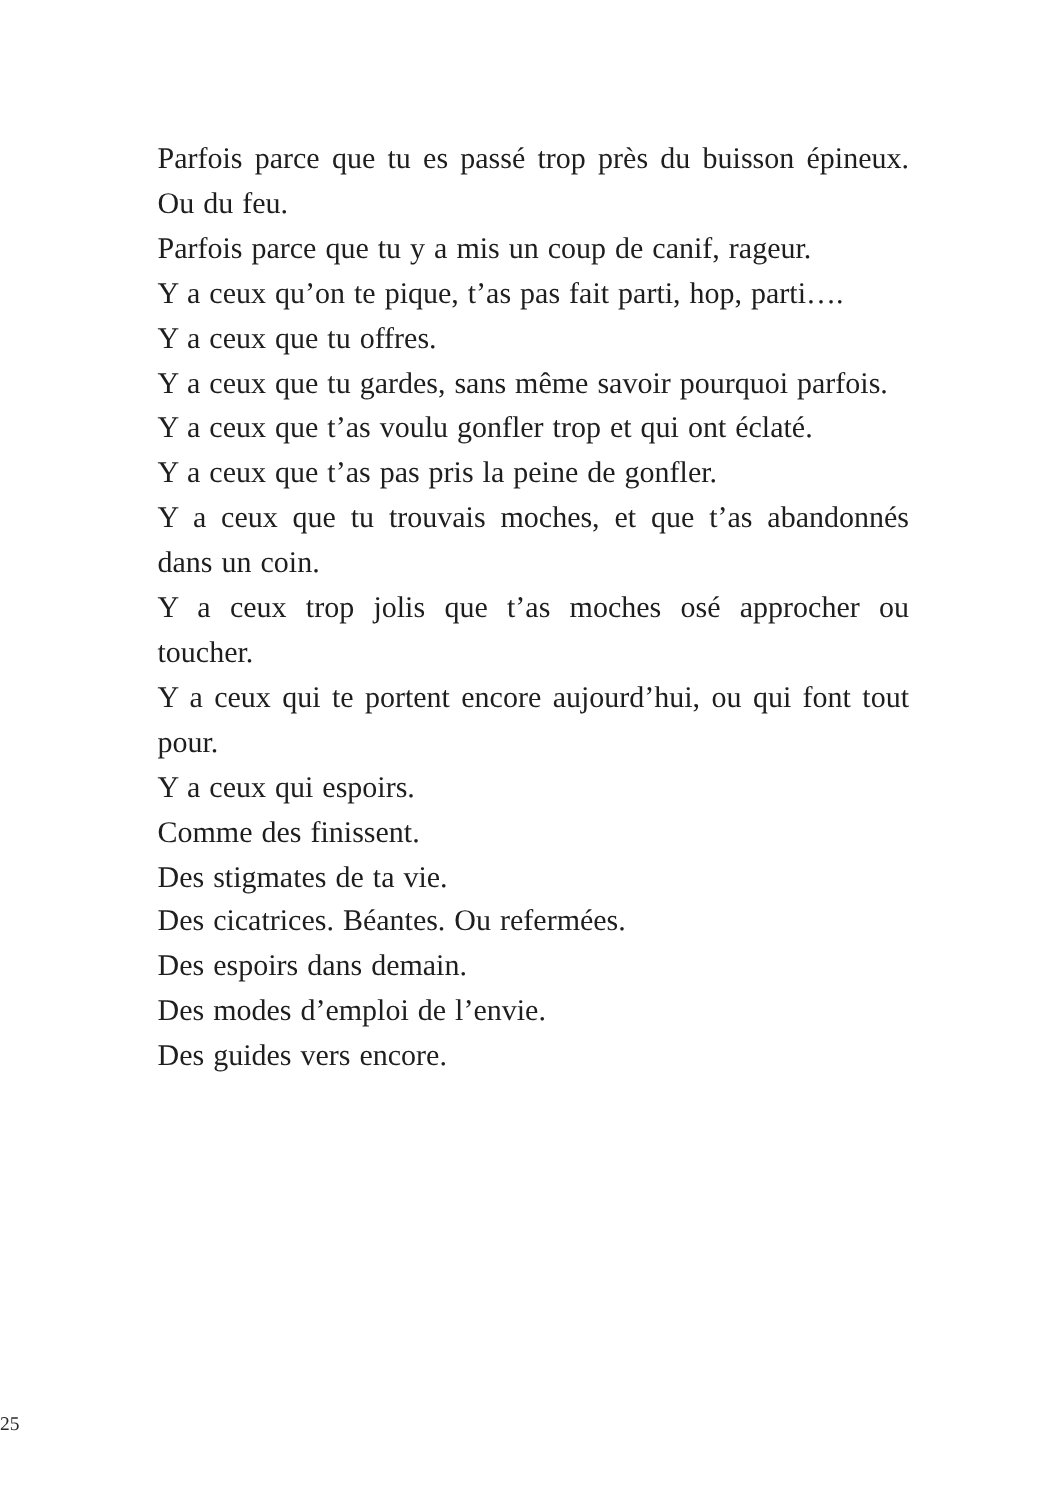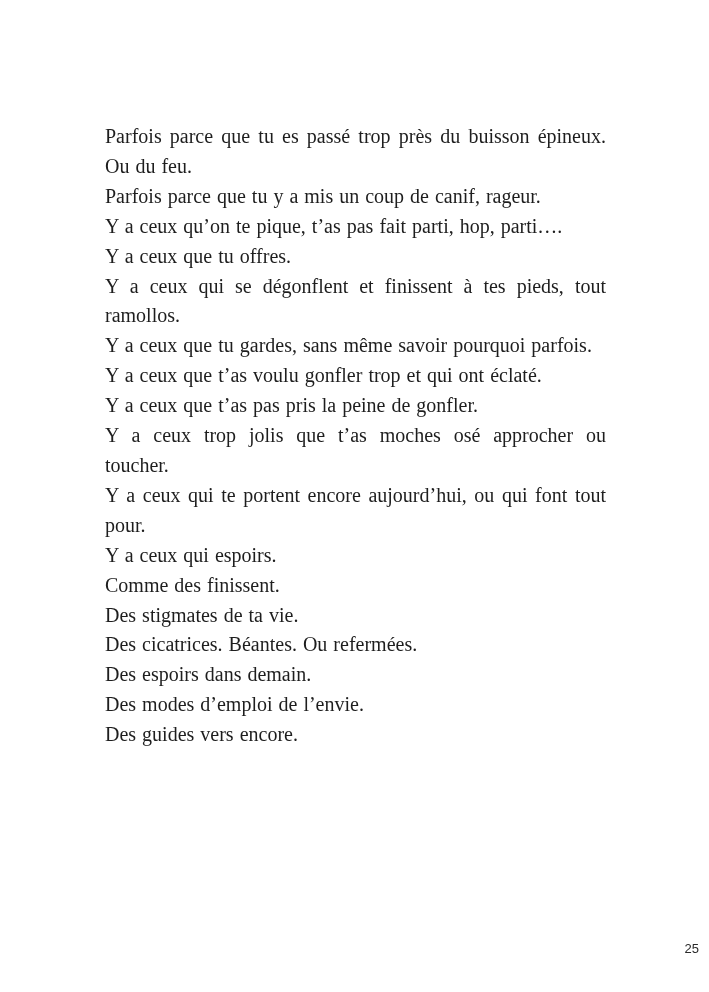--- a/index.html
+++ b/index.html
@@ -11,57 +11,57 @@
     position: relative;
     width: 709px;
     height: 992px;
     background: #ffffff;
     overflow: hidden;
     font-family: "Liberation Serif", serif;
   }
   .text-block {
     position: absolute;
     left: 105px;
-    top: 122px;
+    top: 92px;
     width: 501px;
   }
   .para {
     margin: 0;
     padding: 0;
     font-size: 20px;
     line-height: 29.9px;
     color: #1e1e1e;
     text-align: justify;
     text-justify: inter-word;
     word-spacing: 1px;
   }
   .page-number {
     position: absolute;
     left: 0;
-    right: 10px;
+    right: 0;
     top: 941px;
-    text-align: right;
+    text-align: left;
     font-size: 13px;
     color: #2a2a2a;
-    font-family: Liberation Sans, sans-serif;
+    font-family: Liberation Serif, serif;
   }
 </style>
 </head>
 <body>
 
 <div class="page">
   <div class="text-block">
     <p class="para">Parfois parce que tu es passé trop près du buisson épineux. Ou du feu.</p>
     <p class="para">Parfois parce que tu y a mis un coup de canif, rageur.</p>
     <p class="para">Y a ceux qu’on te pique, t’as pas fait parti, hop, parti….</p>
     <p class="para">Y a ceux que tu offres.</p>
-    <p class="para">Y a ceux qui se dégonflent et finissent à tes pieds, tout ramollos.</p>
     <p class="para">Y a ceux que tu gardes, sans même savoir pourquoi parfois.</p>
     <p class="para">Y a ceux que t’as voulu gonfler trop et qui ont éclaté.</p>
     <p class="para">Y a ceux que t’as pas pris la peine de gonfler.</p>
+    <p class="para">Y a ceux que tu trouvais moches, et que t’as abandonnés dans un coin.</p>
     <p class="para">Y a ceux trop jolis que t’as moches osé approcher ou toucher.</p>
     <p class="para">Y a ceux qui te portent encore aujourd’hui, ou qui font tout pour.</p>
     <p class="para">Y a ceux qui espoirs.</p>
     <p class="para">Comme des finissent.</p>
     <p class="para">Des stigmates de ta vie.</p>
     <p class="para">Des cicatrices. Béantes. Ou refermées.</p>
     <p class="para">Des espoirs dans demain.</p>
     <p class="para">Des modes d’emploi de l’envie.</p>
     <p class="para">Des guides vers encore.</p>
   </div>

